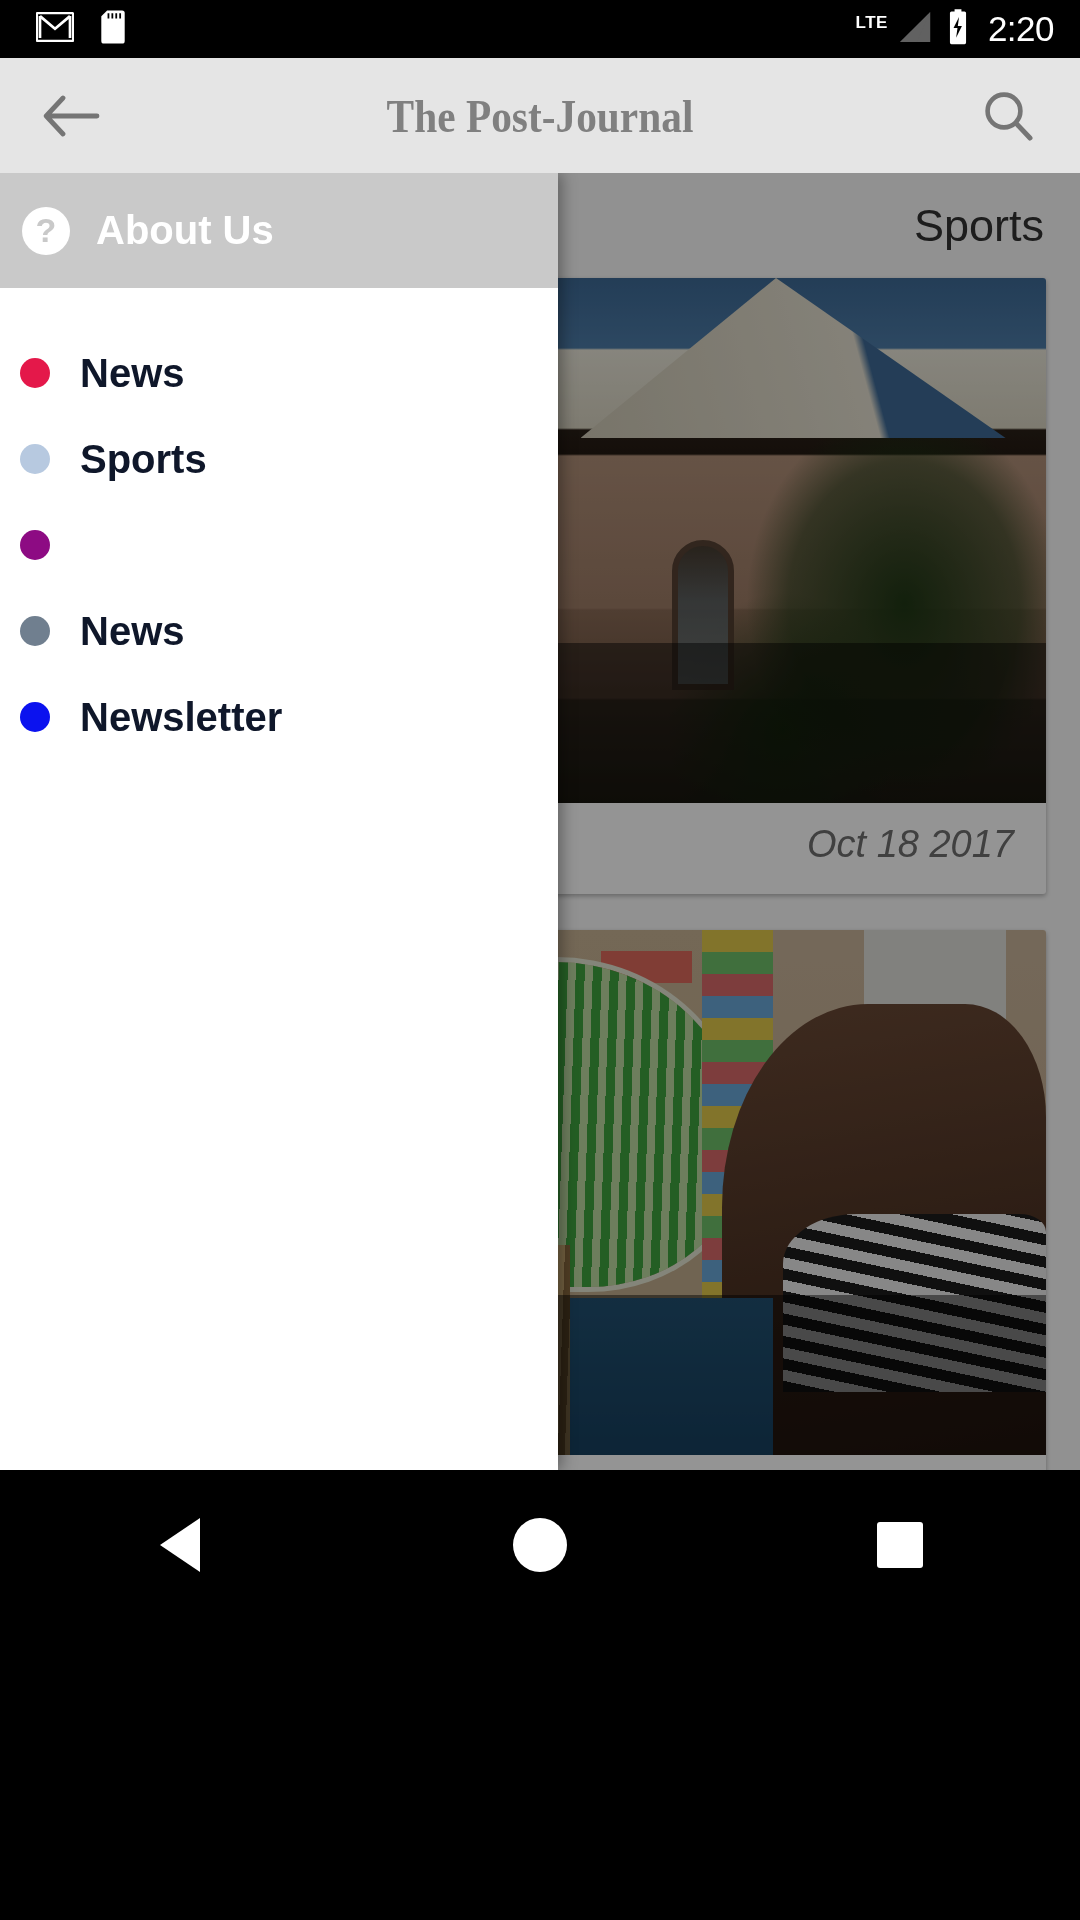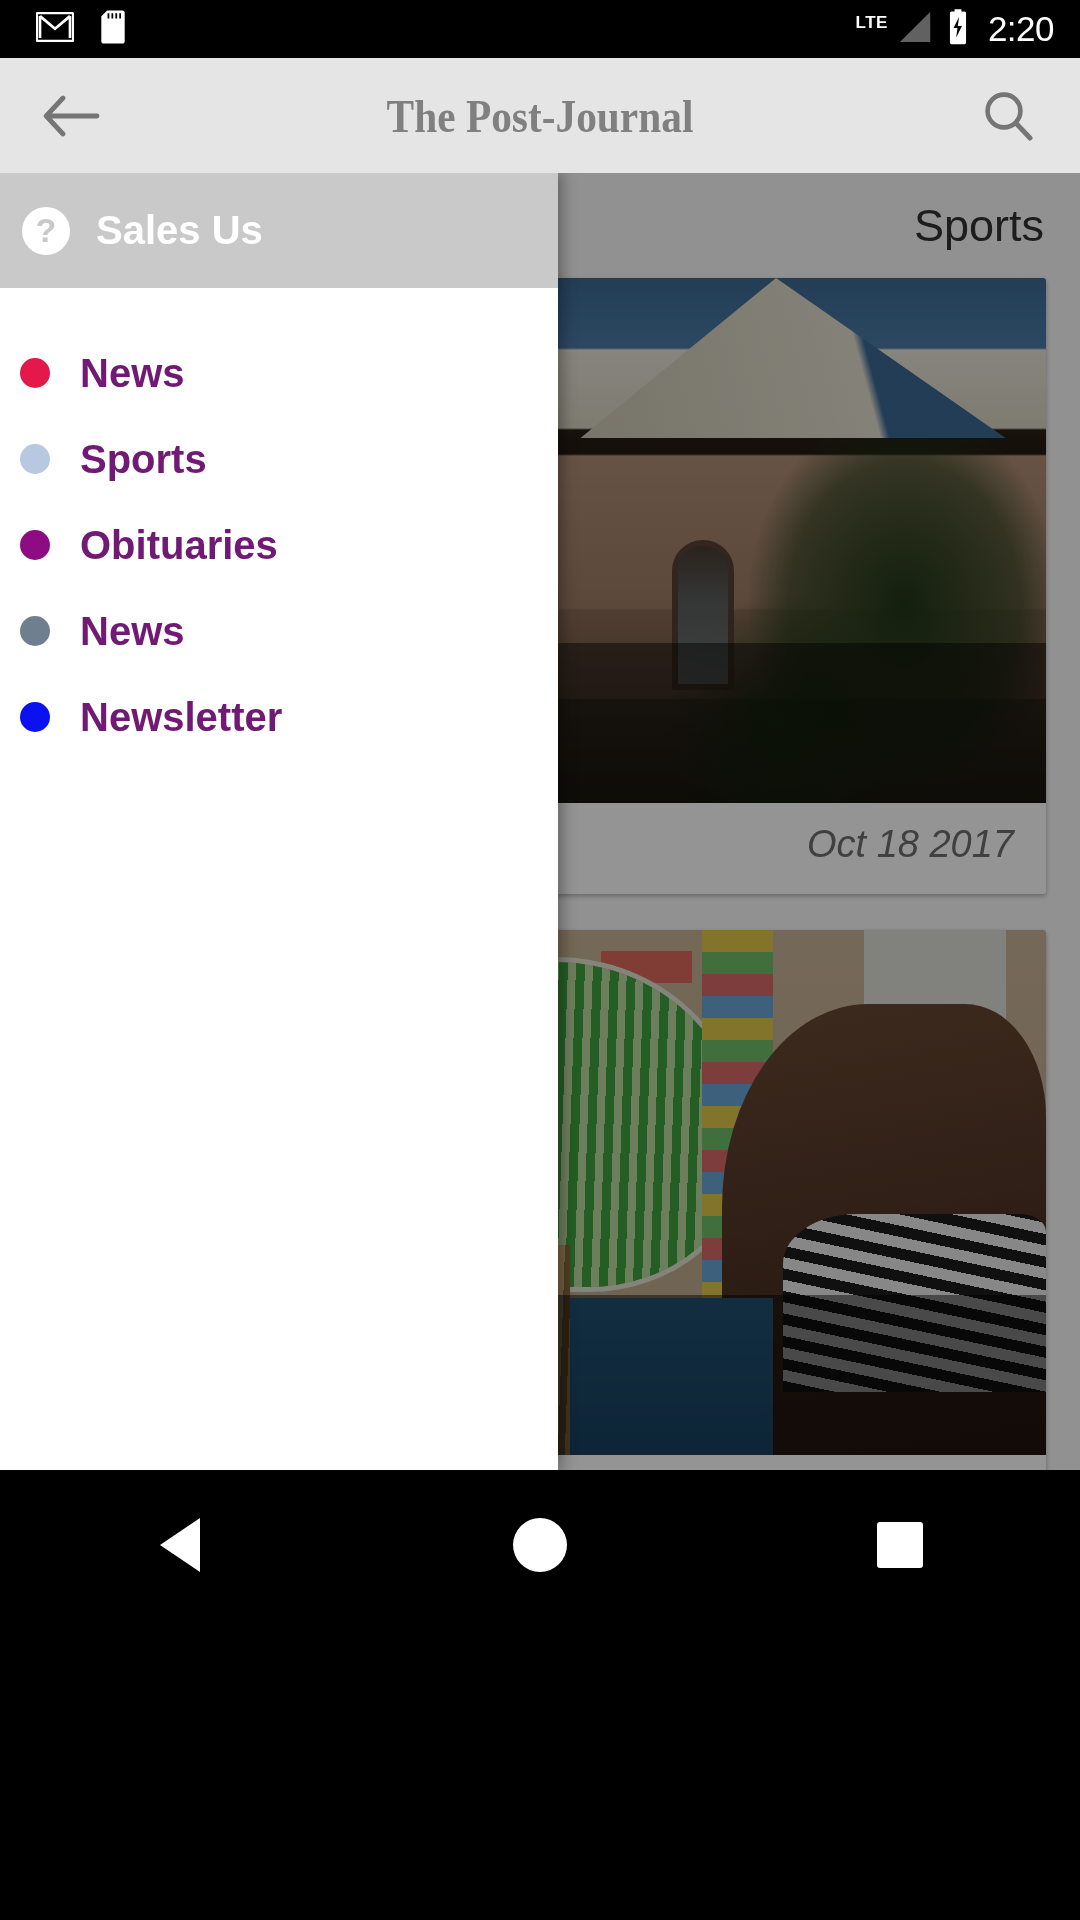--- a/index.html
+++ b/index.html
@@ -354,21 +354,21 @@
     cursor: pointer;
   }
   .dot {
     width: 30px; height: 30px;
     border-radius: 50%;
     flex: none;
   }
   .drawer-item-label {
     font-size: 40px;
     font-weight: 700;
-    color: #701a75;
+    color: #0f172a;
   }
 
   
   #nav-bar {
     position: absolute;
     left: 0; top: 1470px;
     width: 1080px;
     height: 450px;
     background: #000000;
     display: flex;
@@ -507,40 +507,39 @@
 
     </div>
   </div>
 
   <div id="scrim"></div>
 
   <div id="nav-drawer">
 
     <div id="drawer-header">
       <span class="help-icon">?</span>
-      <span id="drawer-header-label">Sales Us</span>
+      <span id="drawer-header-label">About Us</span>
     </div>
 
     <div id="drawer-list">
 
       <div class="drawer-item">
         <span class="dot" style="background:#e4184a"></span>
         <span class="drawer-item-label">News</span>
       </div>
 
       <div class="drawer-item">
         <span class="dot" style="background:#b7c9e0"></span>
         <span class="drawer-item-label">Sports</span>
       </div>
 
 
 
       <div class="drawer-item">
         <span class="dot" style="background:#8d0b83"></span>
-        <span class="drawer-item-label">Obituaries</span>
       </div>
 
       <div class="drawer-item">
         <span class="dot" style="background:#707f8f"></span>
         <span class="drawer-item-label">News</span>
       </div>
 
 
       <div class="drawer-item">
         <span class="dot" style="background:#0b12ef"></span>

